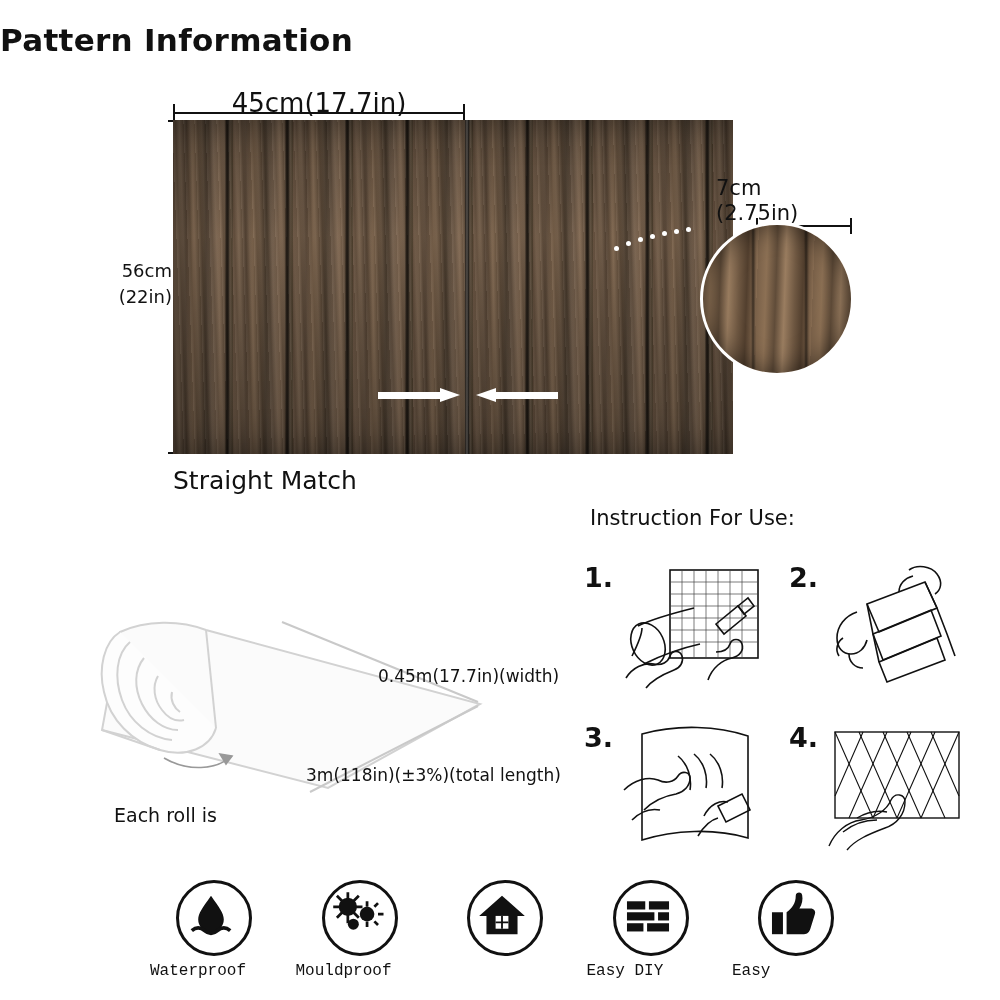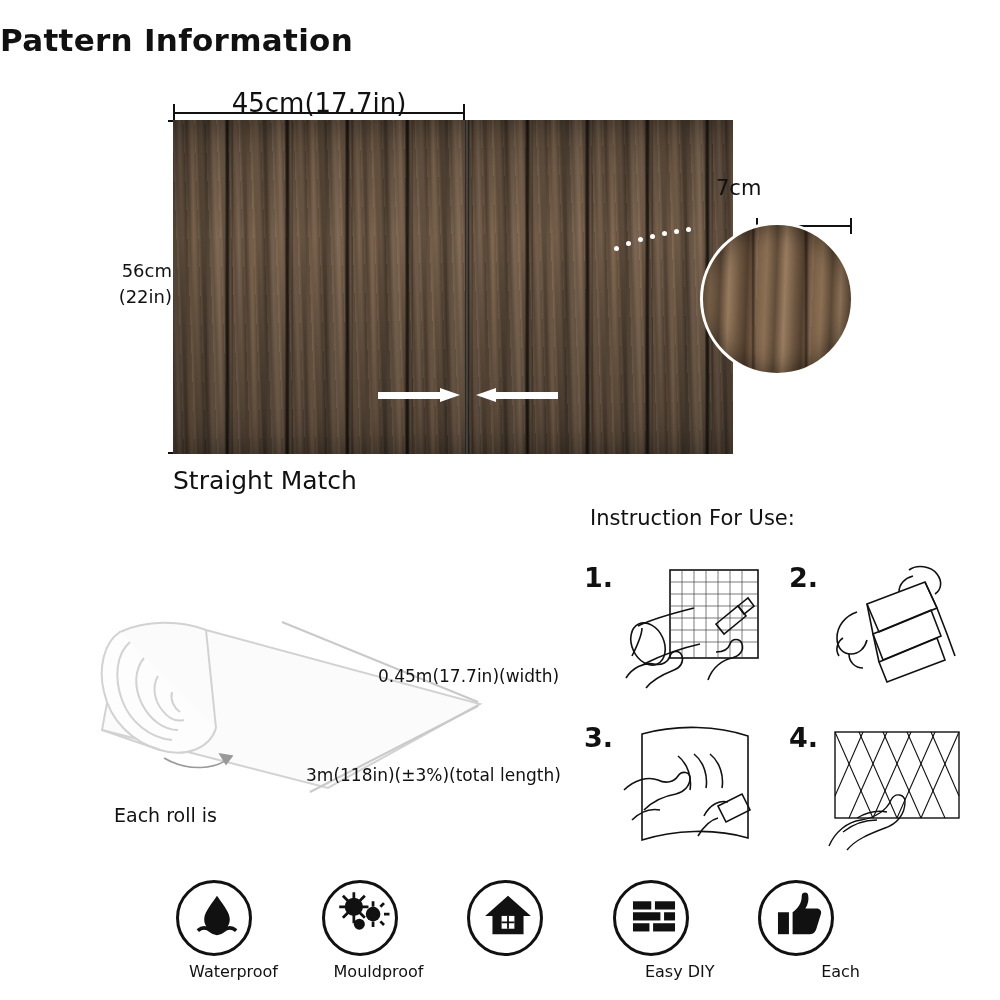--- a/index.html
+++ b/index.html
@@ -295,21 +295,22 @@
     position: absolute;
     left: 150px;
     top: 880px;
     width: 710px;
     height: 110px;
     display: flex;
     justify-content: space-between;
   }
   .feature {
     width: 128px;
-    text-align: right;
+    text-align: left;
+    font-family: Liberation Mono, monospace;
   }
   .feature .circle {
     width: 70px;
     height: 70px;
     margin: 0 auto;
     border: 3px solid #111;
     border-radius: 50%;
     position: relative;
     overflow: hidden;
     background: #fff;
@@ -358,20 +359,21 @@
   <i style="left:24px; top:13px;"></i>
   <i style="left:36px; top:10px;"></i>
   <i style="left:48px; top:7px;"></i>
   <i style="left:60px; top:5px;"></i>
   <i style="left:72px; top:3px;"></i>
 </div>
 <div class="magnifier"></div>
 
 <div class="dim-7cm-label">
   <div>7cm</div>
+  <div>(2.75in)</div>
 </div>
 <div class="dim-7cm-line">
   <span class="tick l"></span>
     <span class="tick r"></span>
 </div>
 
 <div class="straight-match">Straight Match</div>
 
 <div class="instr-title">Instruction For Use:</div>
 
@@ -533,15 +535,15 @@
     <div class="cap">Easy DIY</div>
   </div>
 
   <div class="feature">
     <div class="circle">
       <svg viewBox="0 0 70 70" width="64" height="64">
         <rect x="12" y="32" width="12" height="24" fill="#111"></rect>
         <path d="M28 56 V32 C34 28, 38 22, 38 14 c0 -4 6 -5 7 -1 c1 5 0 10 -3 15 h12 c4 0 6 3 5 6 l-5 16 c-1 3 -3 6 -7 6 z" fill="#111"></path>
       </svg>
     </div>
-    <div class="cap">Each</div>
+    <div class="cap">Easy</div>
   </div>
 </div>
 
 </body></html>

